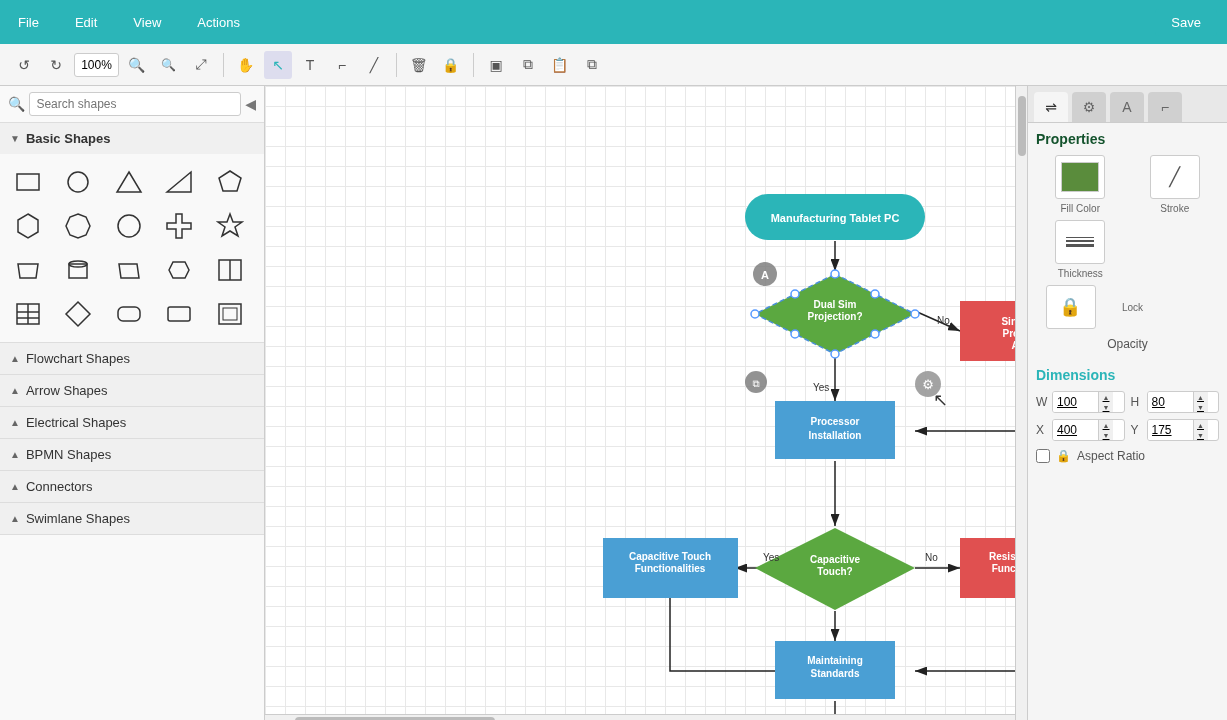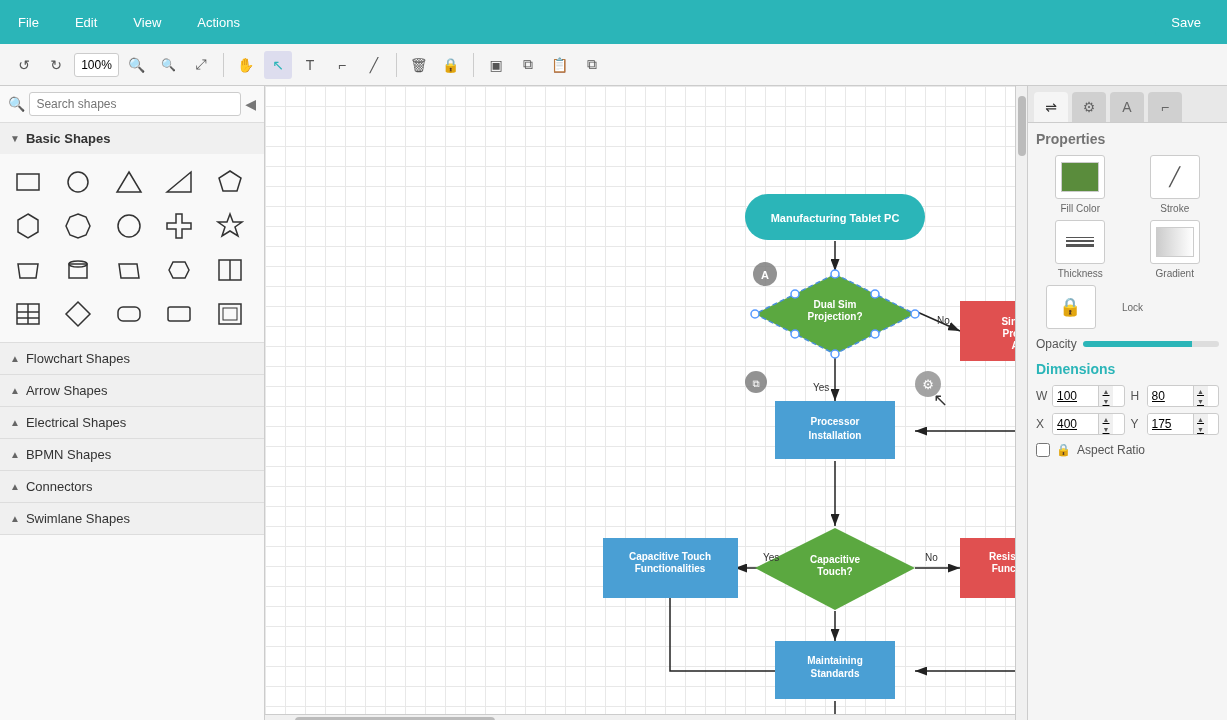--- a/index.html
+++ b/index.html
@@ -214,21 +214,21 @@
       background: #f5f5f5;
       color: #333;
     }
 
     .properties-section {
       padding: 8px;
     }
     .properties-title {
       font-size: 14px;
       font-weight: bold;
-      color: #737373;
+      color: #14532d;
       margin-bottom: 8px;
     }
     .prop-grid {
       display: grid;
       grid-template-columns: 1fr 1fr;
       gap: 6px;
       margin-bottom: 8px;
     }
     .prop-item {
       display: flex;
@@ -272,20 +272,21 @@
       font-size: 18px;
     }
 
     .opacity-row {
       display: flex;
       align-items: center;
       gap: 6px;
       margin-bottom: 10px;
       font-size: 12px;
       color: #555;
+      flex-direction: column;
     }
     .opacity-slider {
       flex: 1;
       height: 6px;
       background: linear-gradient(to right, #2bb5b8 80%, #ddd 80%);
       border-radius: 3px;
       cursor: pointer;
     }
 
     .dimensions-title {
@@ -702,26 +703,20 @@
           <div class="prop-box">
             <div class="thickness-lines">
               <div style="background:#555;height:1px;width:28px;"></div>
               <div style="background:#555;height:2px;width:28px;"></div>
               <div style="background:#555;height:3px;width:28px;"></div>
             </div>
           </div>
           <span class="prop-label">Thickness</span>
         </div>
 
-        <div class="prop-item">
-          <div class="prop-box">
-            <div class="gradient-box"></div>
-          </div>
-          <span class="prop-label">Gradient</span>
-        </div>
 
         <div class="prop-item" style="grid-column: span 2; justify-content: flex-start; flex-direction: row; gap: 10px; padding-left: 10px;">
           <div class="prop-box" style="width:50px;height:44px;">
             <span class="lock-icon-box">🔒</span>
           </div>
           <span class="prop-label" style="margin-top:0;margin-left:16px;">Lock</span>
         </div>
       </div>
 
       <div class="opacity-row">

